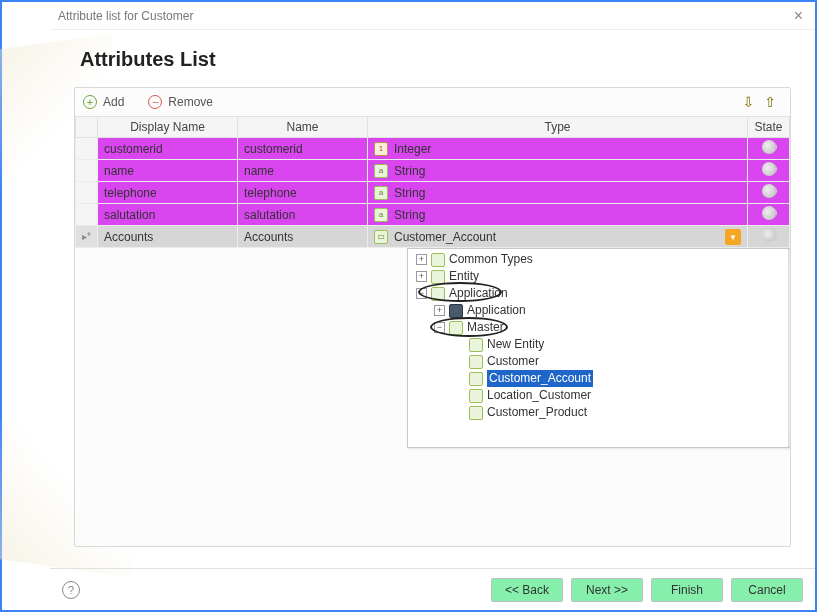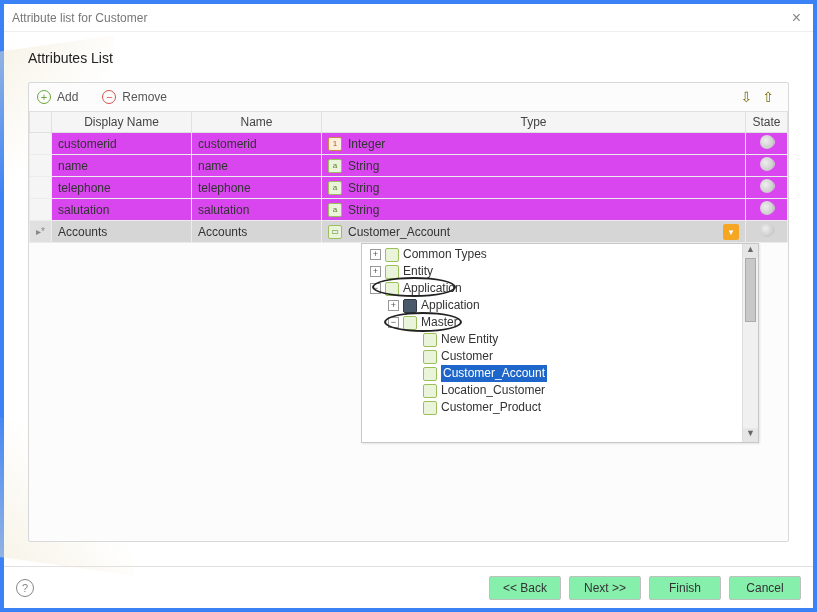--- a/index.html
+++ b/index.html
@@ -7,23 +7,24 @@
     margin: 0; padding: 0;
     width: 817px; height: 612px;
     font-family: "Segoe UI", Arial, sans-serif;
     font-size: 12px;
     color: #333;
     background: #fff;
     overflow: hidden;
   }
   .window {
     width: 817px; height: 612px;
-    border: 4px solid #3b82f6;
+    border: 2px solid #3b82f6;
     display: flex; flex-direction: column;
     position: relative;
+    padding-left: 48px;
   }
   .titlebar {
     height: 28px;
     display: flex; align-items: center;
     padding: 0 8px;
     color: #777;
     font-size: 12px;
     border-bottom: 1px solid #eee;
   }
   .titlebar .spacer { flex: 1; }
@@ -33,24 +34,25 @@
     cursor: pointer;
     padding: 0 4px;
   }
   .content-area {
     flex: 1;
     padding: 18px 24px 8px 24px;
     position: relative;
     overflow: hidden;
   }
   .heading {
-    font-size: 14px;
-    font-weight: normal;
+    font-size: 20px;
+    font-weight: bold;
     color: #222;
     margin-bottom: 16px;
+    margin-left: 6px;
   }
   .toolbar-row {
     display: flex;
     align-items: center;
     padding: 6px 8px;
     gap: 24px;
   }
   .btn-round {
     display: inline-flex;
     align-items: center;

